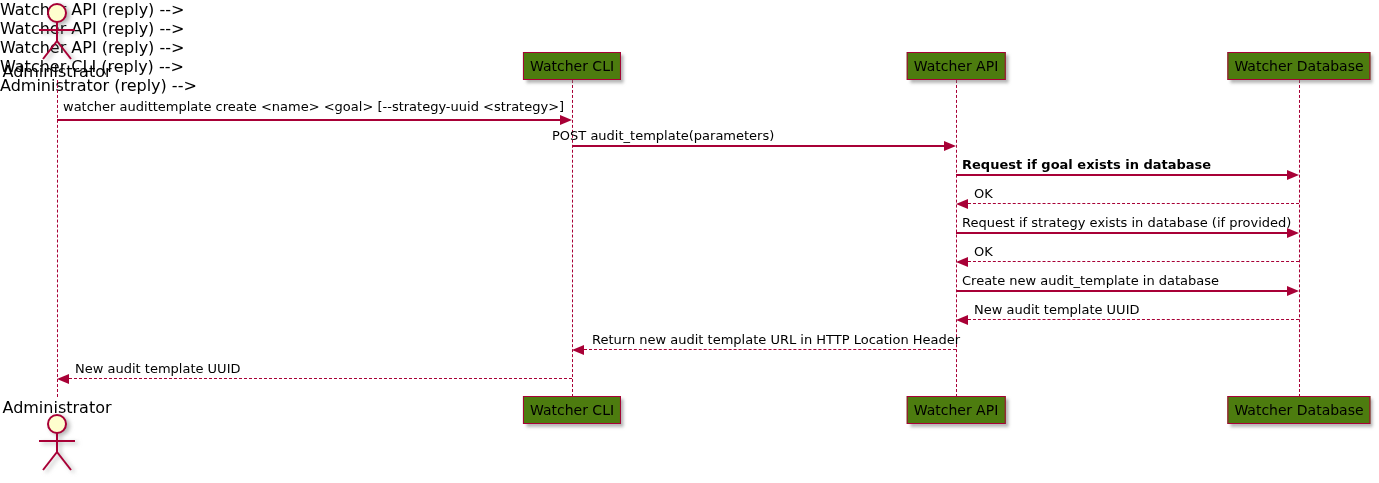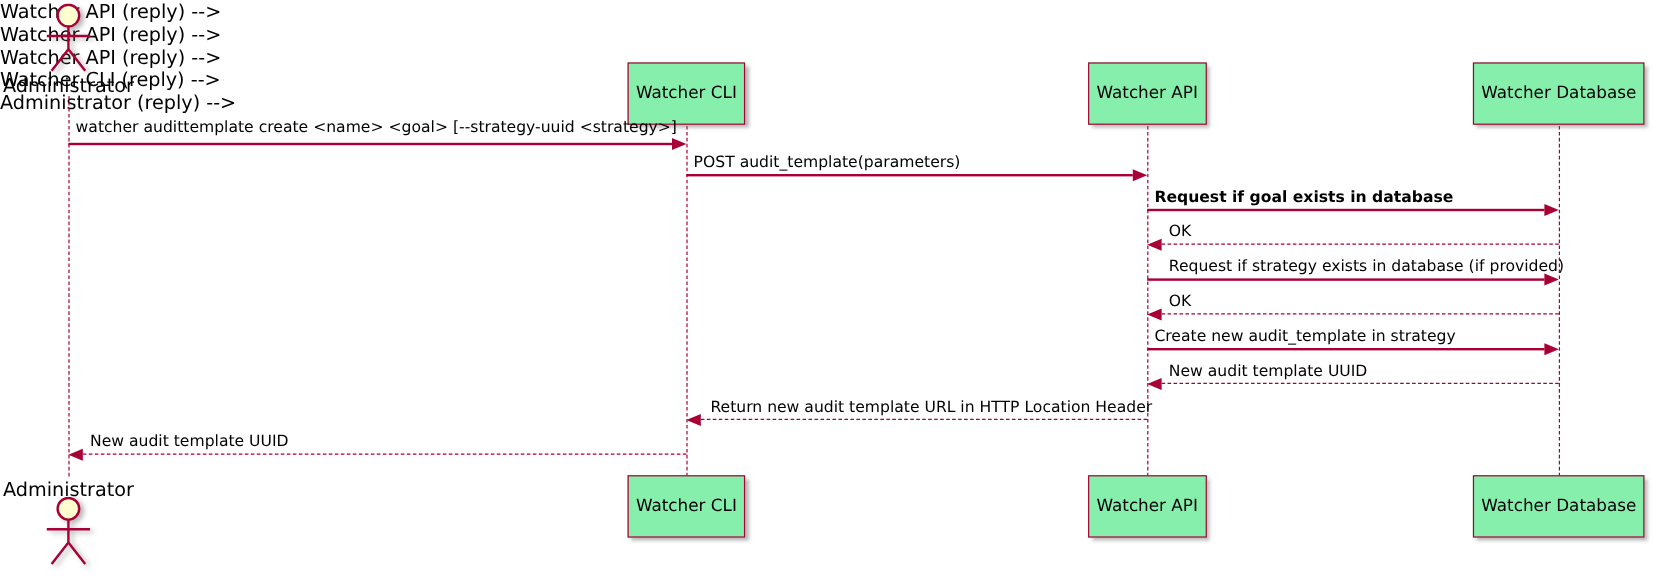--- a/index.html
+++ b/index.html
@@ -5,22 +5,22 @@
   html,body { margin:0; padding:0; background:#ffffff; }
   .canvas {
     position:relative; width:1379px; height:483px; background:#ffffff;
     font-family:"DejaVu Sans", "Liberation Sans", sans-serif; overflow:hidden;
   }
   .lifeline {
     position:absolute; width:0; border-left:1px dashed #A80036; top:80px; height:317px;
   }
   .pbox {
     position:absolute; transform:translateX(-50%);
-    background:#86efac; border:1.6px solid #A80036; color:#000;
-    font-size:14px; line-height:18px; padding:16px 6px; white-space:nowrap;
+    background:#4d7c0f; border:1.6px solid #A80036; color:#000;
+    font-size:14px; line-height:18px; padding:4px 6px; white-space:nowrap;
     box-shadow:3px 3px 3px rgba(120,120,120,0.55); text-align:center;
   }
   .actor-label {
     position:absolute; transform:translateX(-50%); color:#000;
     font-size:16px; white-space:nowrap;
   }
   .actor-svg { position:absolute; filter:drop-shadow(3px 2px 2px rgba(120,120,120,0.55)); }
   .msg-label {
     position:absolute; font-size:13px; color:#000; white-space:nowrap; height:16px;
   }
@@ -66,56 +66,56 @@
 
   
   <div>
     <div class="msg-label" style="left:63px; top:99px;">watcher audittemplate create &lt;name&gt; &lt;goal&gt; [--strategy-uuid &lt;strategy&gt;]</div>
     <div class="arrow solid" style="left:57px; top:119px; width:503px;"></div>
     <div class="head-right" style="left:560px; top:115px;"></div>
   </div>
 
   
   <div>
-    <div class="msg-label" style="left:578px; top:128px;">POST audit_template(parameters)</div>
+    <div class="msg-label" style="left:552px; top:128px;">POST audit_template(parameters)</div>
     <div class="arrow solid" style="left:572px; top:145px; width:372px;"></div>
     <div class="head-right" style="left:944px; top:141px;"></div>
   </div>
 
   
   <div>
     <div class="msg-label" style="left:962px; top:157px;font-weight:bold;">Request if goal exists in database</div>
     <div class="arrow solid" style="left:956px; top:174px; width:331px;"></div>
     <div class="head-right" style="left:1287px; top:170px;"></div>
   </div>
 
    Watcher API (reply) --&gt;
   <div>
     <div class="msg-label" style="left:974px; top:186px;">OK</div>
     <div class="arrow dashed" style="left:968px; top:203px; width:331px;"></div>
     <div class="head-left" style="left:956px; top:199px;"></div>
   </div>
 
   
   <div>
-    <div class="msg-label" style="left:962px; top:215px;margin-left:12px;">Request if strategy exists in database (if provided)</div>
+    <div class="msg-label" style="left:962px; top:215px;">Request if strategy exists in database (if provided)</div>
     <div class="arrow solid" style="left:956px; top:232px; width:331px;"></div>
     <div class="head-right" style="left:1287px; top:228px;"></div>
   </div>
 
    Watcher API (reply) --&gt;
   <div>
     <div class="msg-label" style="left:974px; top:244px;">OK</div>
     <div class="arrow dashed" style="left:968px; top:261px; width:331px;"></div>
     <div class="head-left" style="left:956px; top:257px;"></div>
   </div>
 
   
   <div>
-    <div class="msg-label" style="left:962px; top:273px;">Create new audit_template in strategy</div>
+    <div class="msg-label" style="left:962px; top:273px;">Create new audit_template in database</div>
     <div class="arrow solid" style="left:956px; top:290px; width:331px;"></div>
     <div class="head-right" style="left:1287px; top:286px;"></div>
   </div>
 
    Watcher API (reply) --&gt;
   <div>
     <div class="msg-label" style="left:974px; top:302px;">New audit template UUID</div>
     <div class="arrow dashed" style="left:968px; top:319px; width:331px;"></div>
     <div class="head-left" style="left:956px; top:315px;"></div>
   </div>

